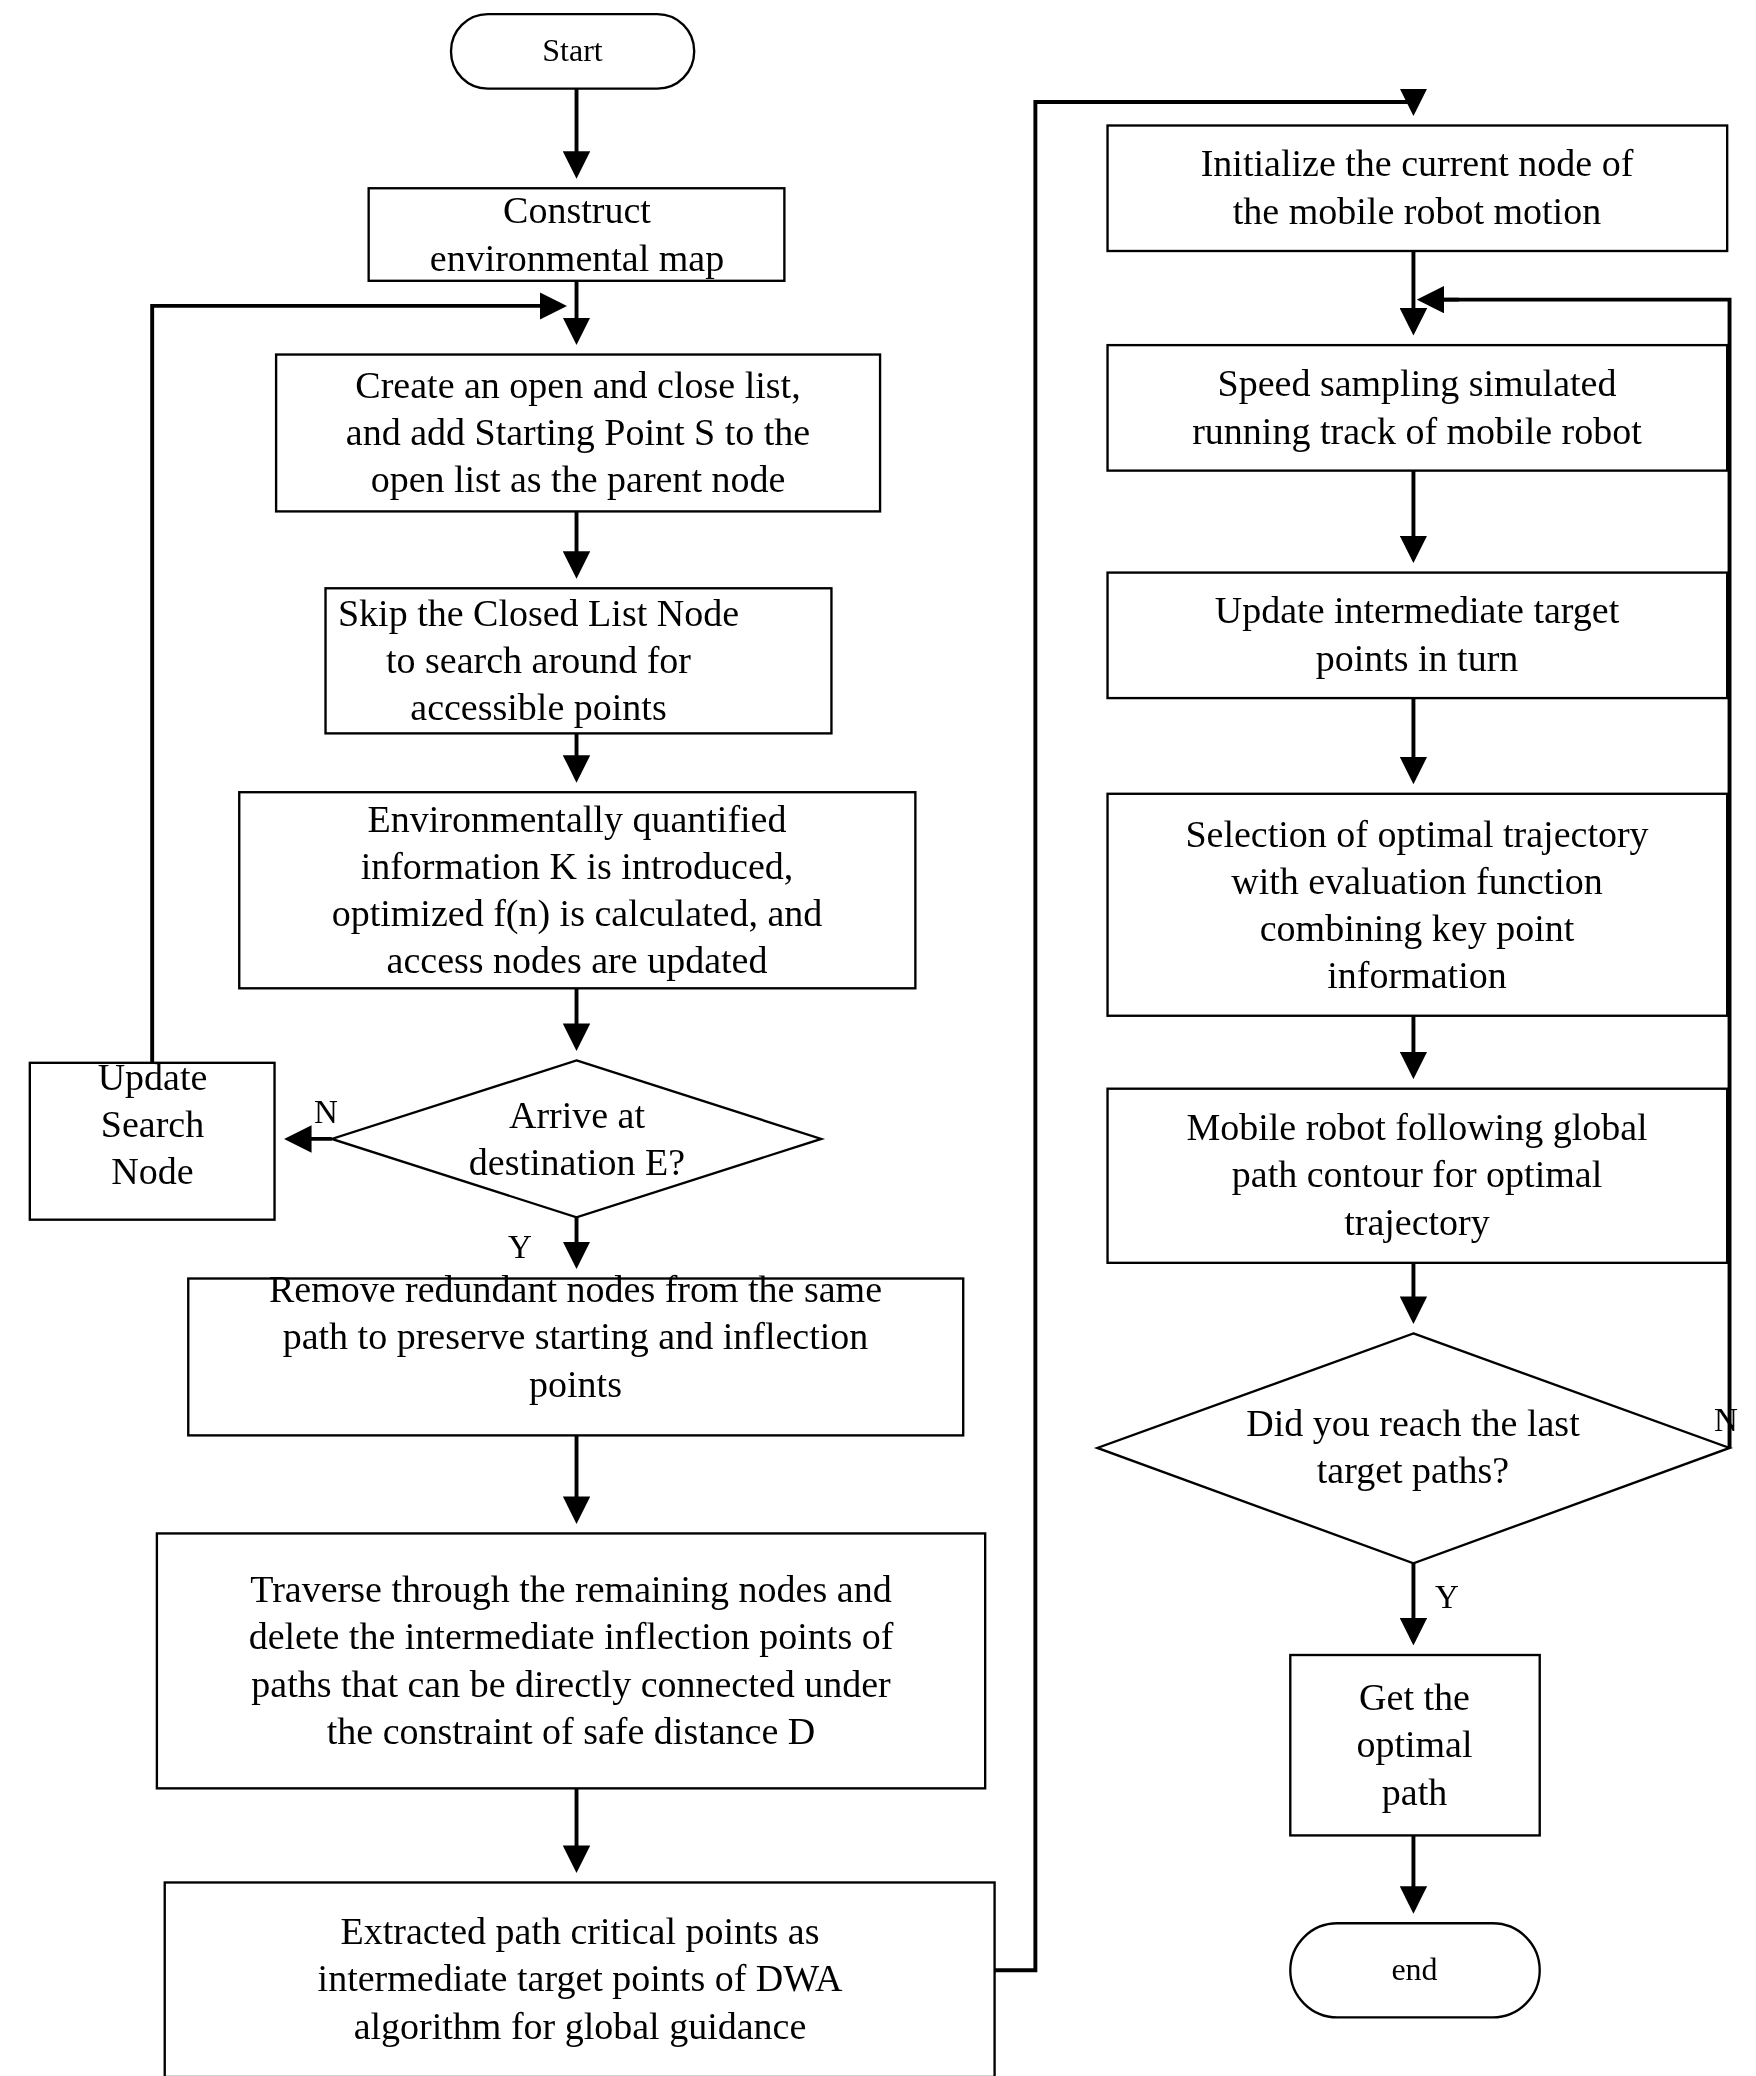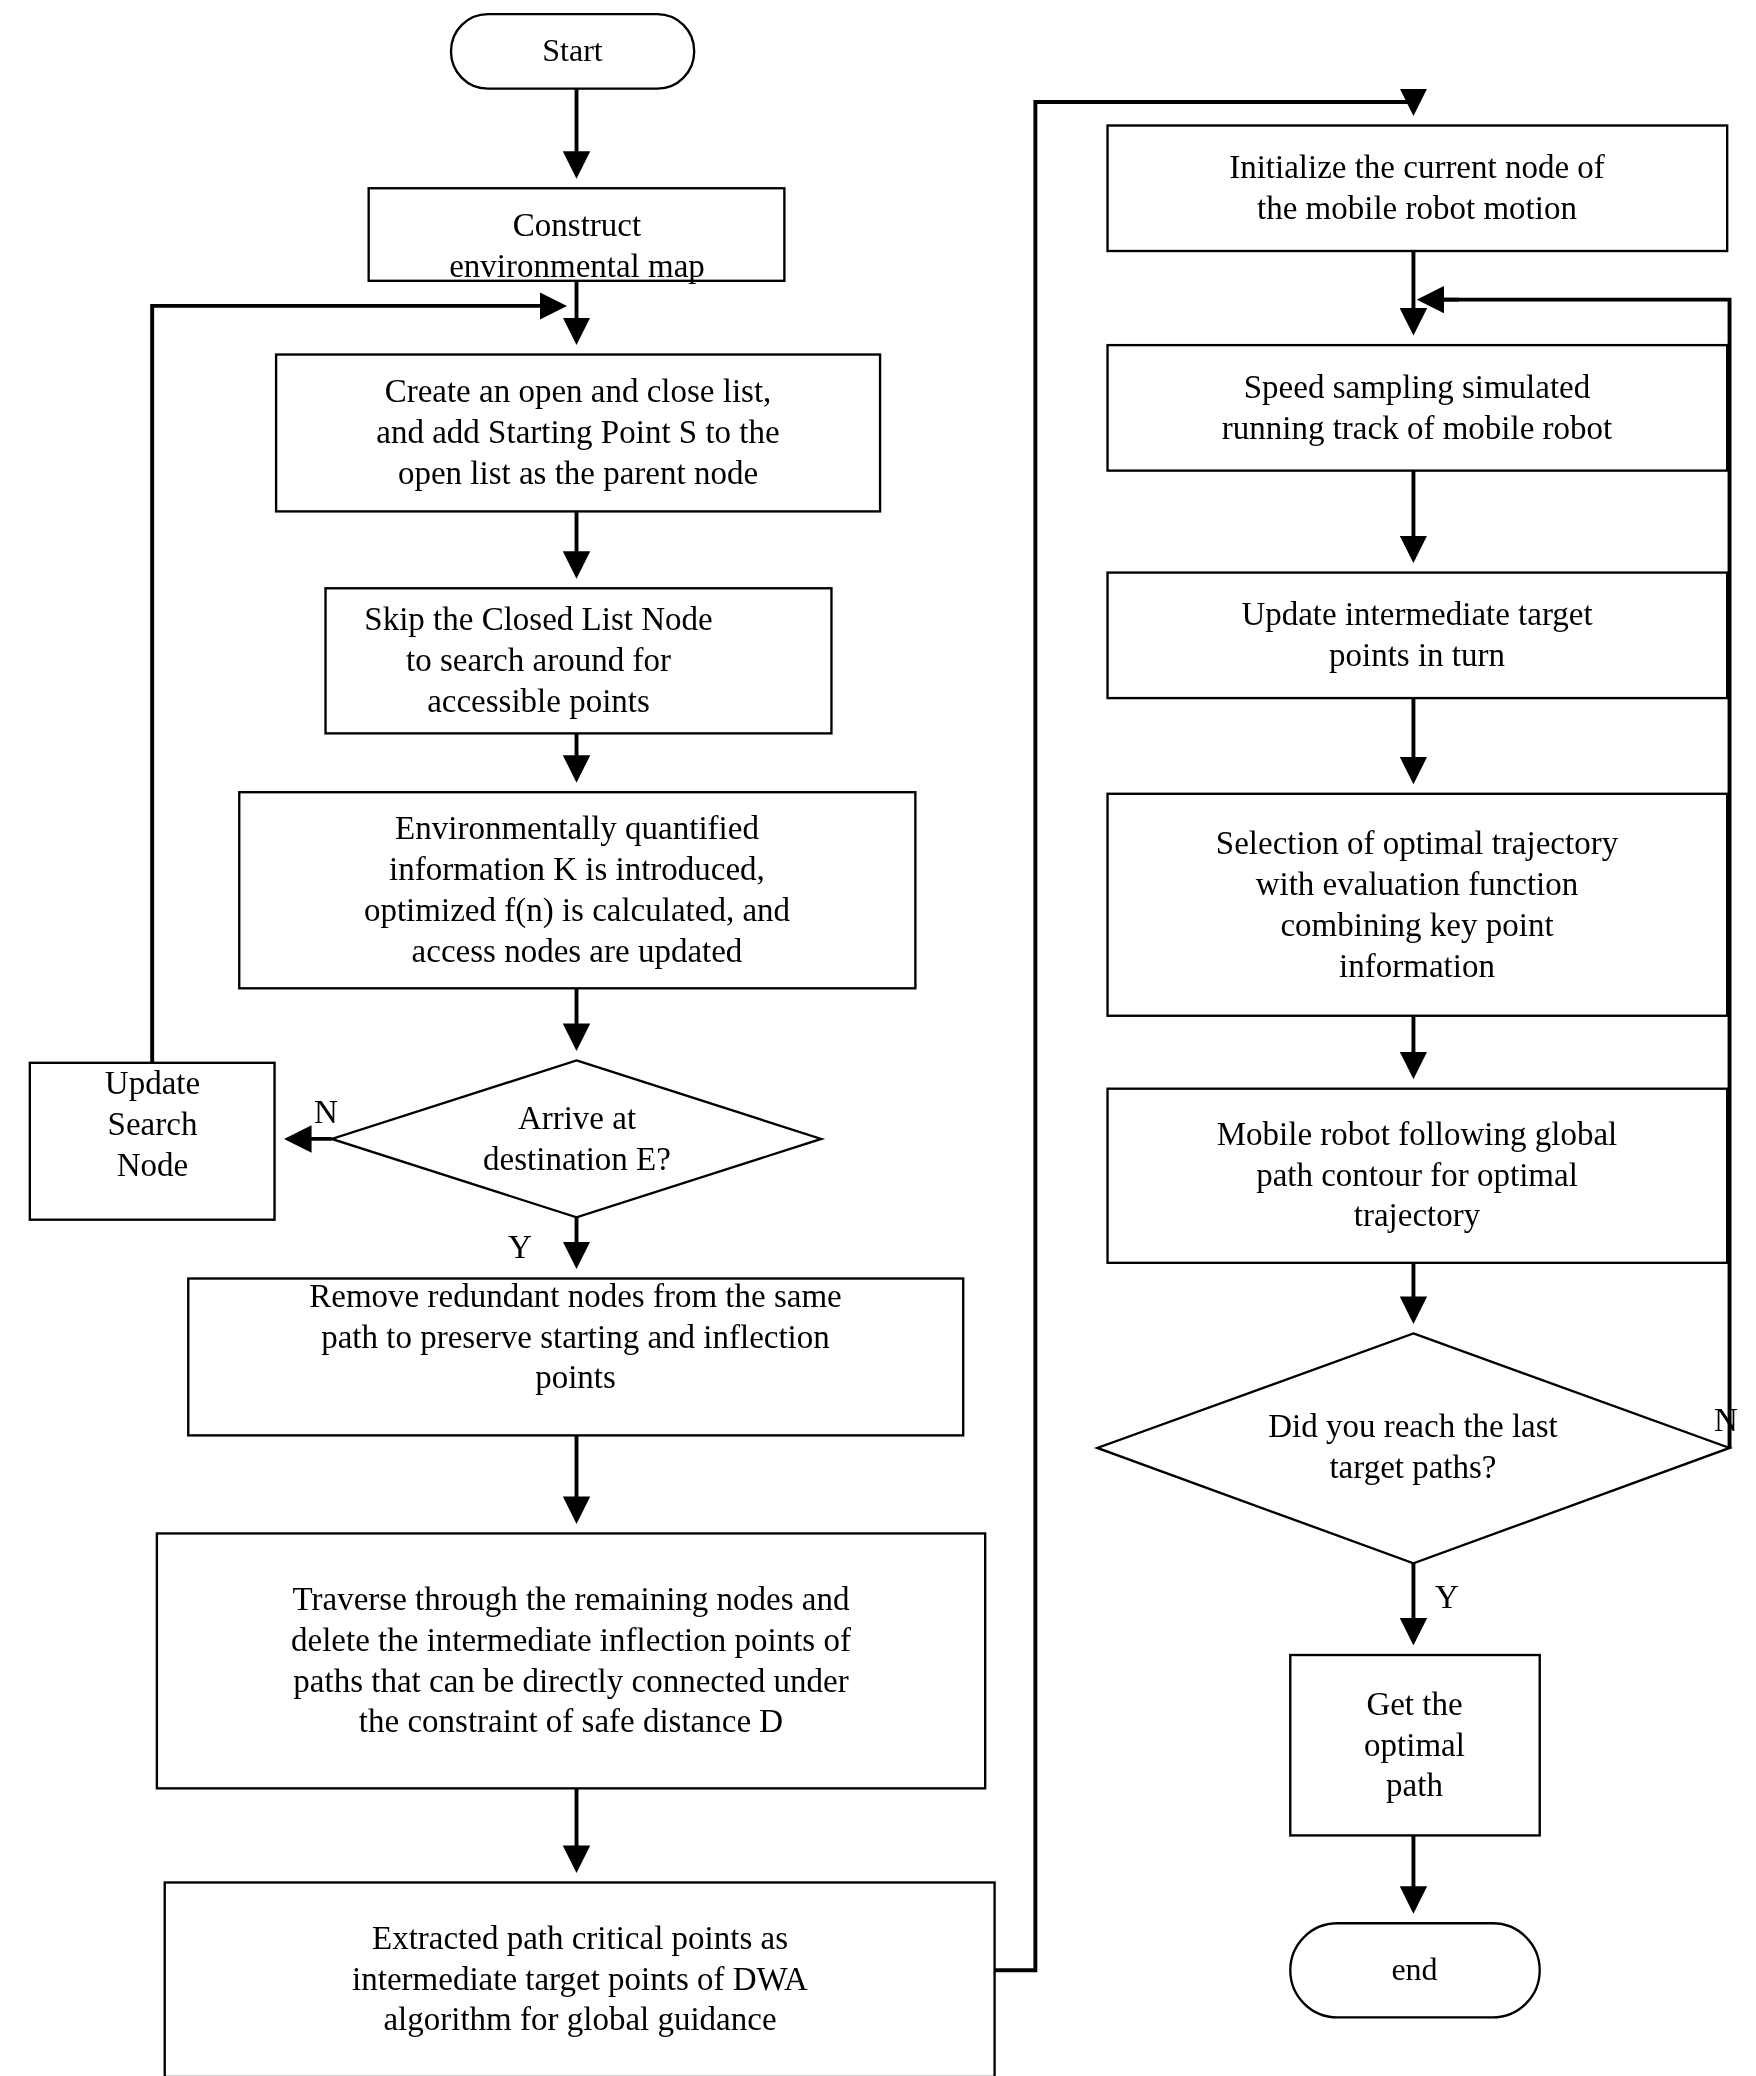--- a/index.html
+++ b/index.html
@@ -50,21 +50,21 @@
     display: flex;
     align-items: center;
     justify-content: center;
     text-align: center;
     color: #000000;
     font-family: "Liberation Serif", "DejaVu Serif", serif;
     line-height: 1.24;
     white-space: pre-line;
     pointer-events: auto;
   }
-  .t-body  { font-size: 33px; }
+  .t-body  { font-size: 38px; }
   .t-term  { font-size: 32px; }
   .edge-label {
     position: absolute;
     color: #000000;
     font-family: "Liberation Serif", "DejaVu Serif", serif;
     font-size: 33px;
     line-height: 1;
   }
 </style>
 </head>
@@ -151,21 +151,21 @@
     <polyline class="conn" points="2205,1846 2205,382 1825,382"></polyline>
     <line class="conn" x1="1860" y1="382" x2="1812" y2="382" marker-end="url(#ah)"></line>
 
     <line class="conn" x1="1802" y1="1993" x2="1802" y2="2092" marker-end="url(#ah)"></line>
 
     <line class="conn" x1="1802" y1="2340" x2="1802" y2="2434" marker-end="url(#ah)"></line>
   </svg>
 
   <div class="node-text t-term" style="left:451px;top:14px;width:243px;height:74px;">Start</div>
 
-  <div class="node-text t-body" style="left:369px;top:199px;width:416px;height:93px;">Construct
+  <div class="node-text t-body" style="left:369px;top:188px;width:416px;height:93px;">Construct
 environmental map</div>
 
   <div class="node-text t-body" style="left:276px;top:354px;width:604px;height:157px;">Create an open and close list,
 and add Starting Point S to the
 open list as the parent node</div>
 
   <div class="node-text t-body" style="left:325px;top:588px;width:427px;height:145px;">Skip the Closed List Node
 to search around for
 accessible points</div>
 

